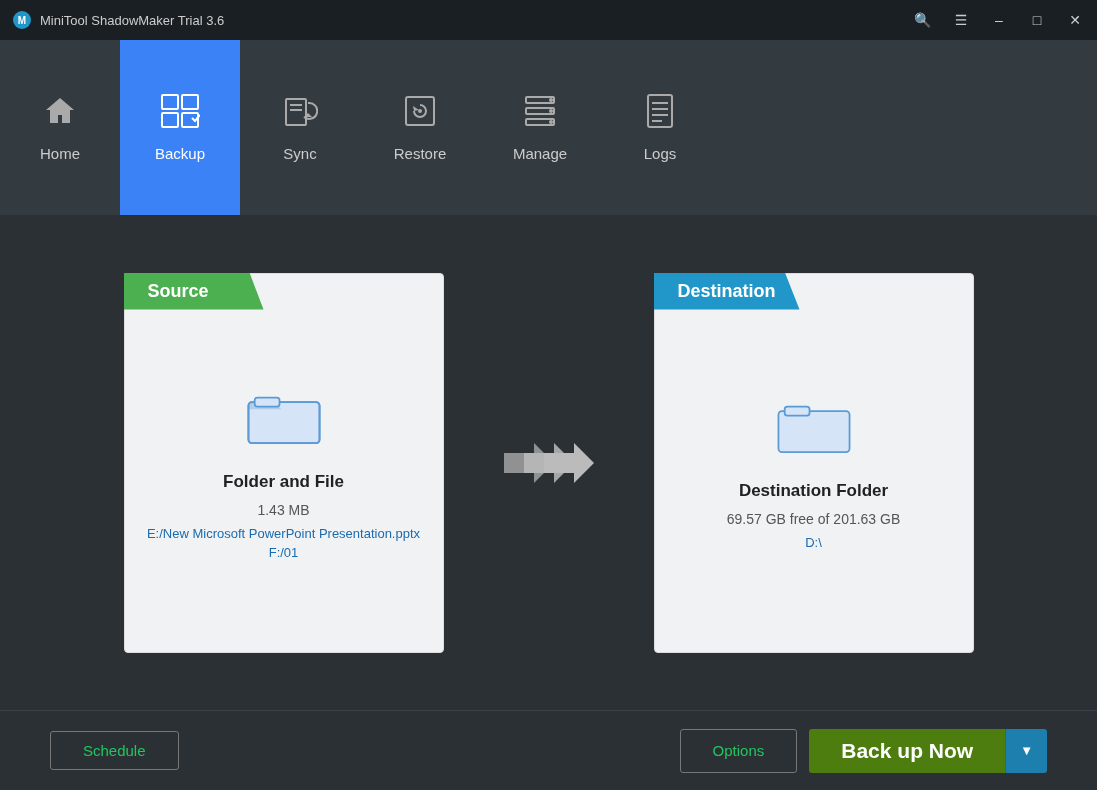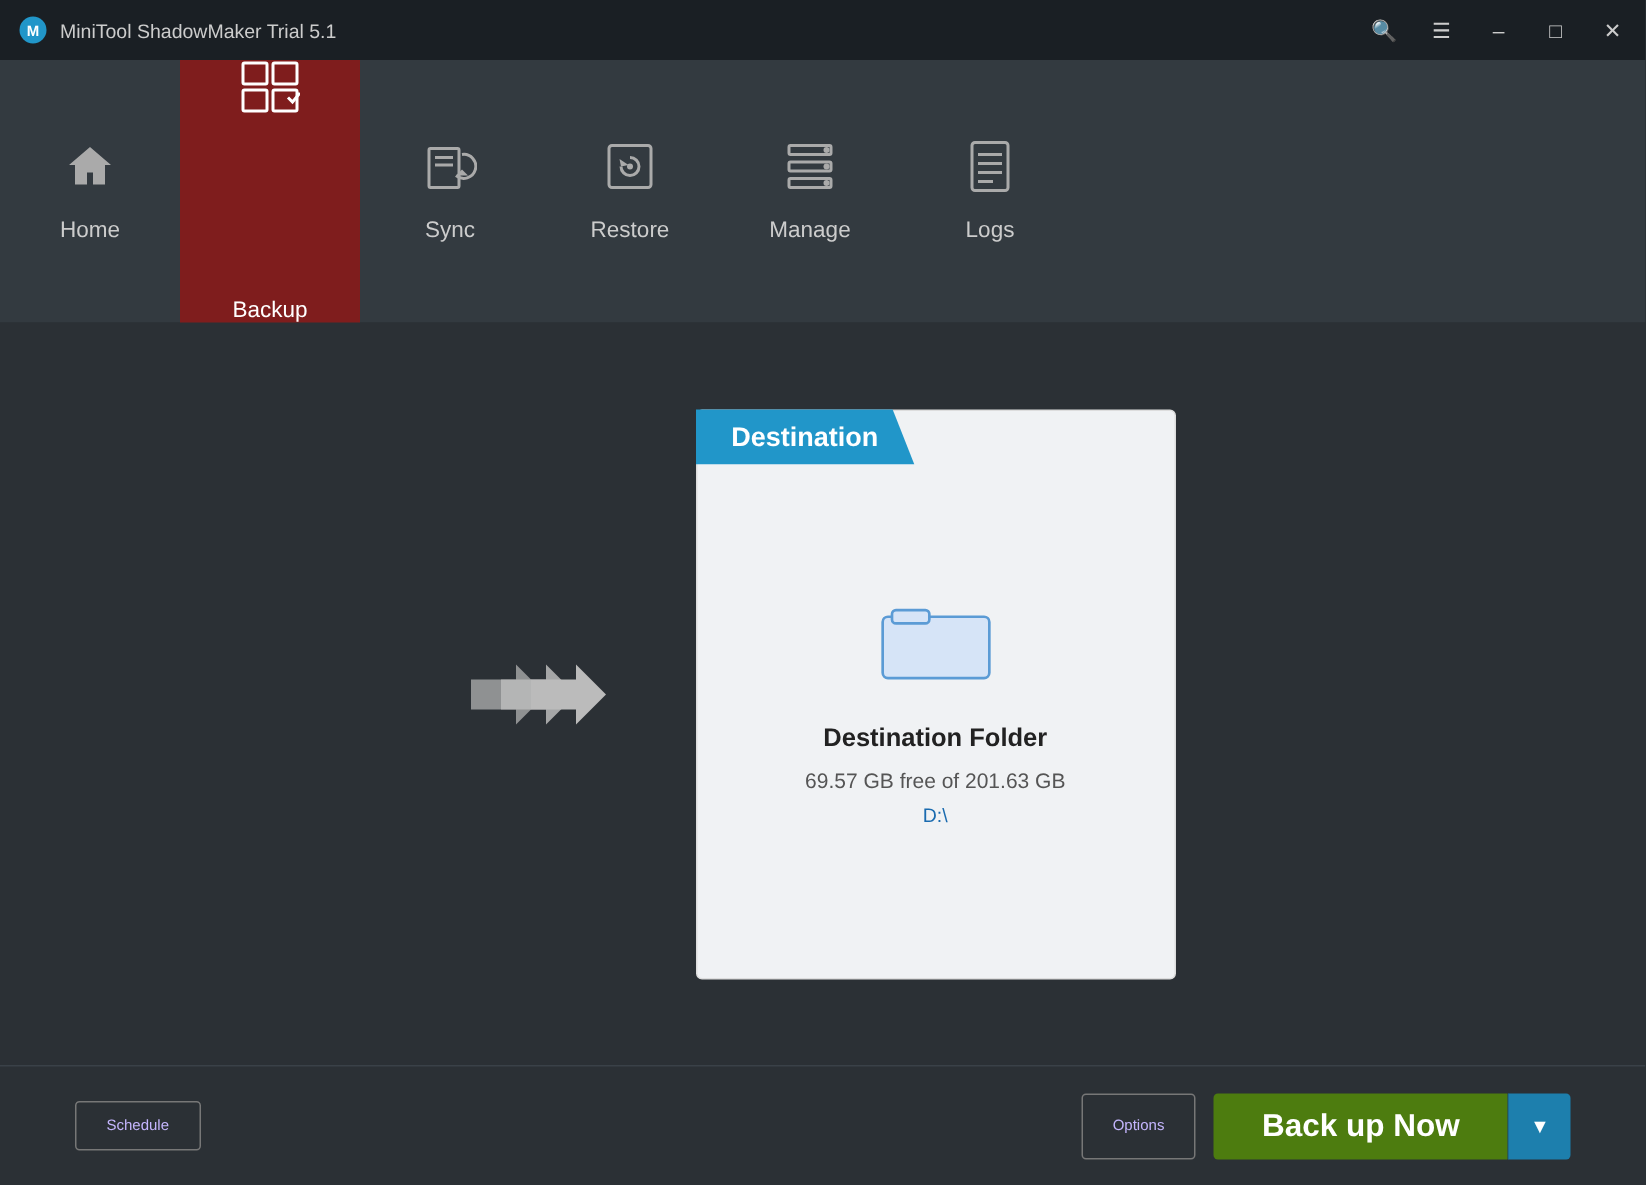--- a/index.html
+++ b/index.html
@@ -63,23 +63,22 @@
       align-items: center;
       justify-content: center;
       gap: 8px;
       padding: 0 30px;
       cursor: pointer;
       min-width: 120px;
       color: #ccc;
       font-size: 15px;
     }
     .nav-item.active {
-      background: #7f1d1d;
-      color: #fff;
-      justify-content: space-between;
+      background: #3b82f6;
+      color: #fff;
     }
     .nav-icon {
       font-size: 32px;
     }
 
     
     #main-content {
       height: calc(790px - 40px - 175px - 80px);
       background: #2b3035;
       display: flex;
@@ -169,23 +168,23 @@
       gap: 16px;
     }
     #bottom-right {
       display: flex;
       gap: 0;
       margin-left: 28px;
     }
     .btn-outline {
       background: transparent;
       border: 1px solid #777;
-      color: #c4b5fd;
-      padding: 10px 20px;
-      font-size: 10px;
+      color: #22c55e;
+      padding: 10px 32px;
+      font-size: 15px;
       cursor: pointer;
       border-radius: 3px;
     }
     .btn-primary {
       background: #4d7c0f;
       border: none;
       color: #fff;
       padding: 10px 32px;
       font-size: 21px;
       font-weight: bold;
@@ -211,21 +210,21 @@
   </style>
 </head>
 <body>
 
 <div id="title-bar">
   <div id="title-left">
     <svg id="app-logo" viewBox="0 0 20 20">
       <circle cx="10" cy="10" r="9" fill="#2196c9"></circle>
       <text x="10" y="14" text-anchor="middle" fill="#fff" font-size="10" font-weight="bold">M</text>
     </svg>
-    <span id="app-title">MiniTool ShadowMaker Trial 5.1</span>
+    <span id="app-title">MiniTool ShadowMaker Trial 3.6</span>
   </div>
   <div id="title-controls">
     <span class="title-btn">🔍</span>
     <span class="title-btn">☰</span>
     <span class="title-btn">–</span>
     <span class="title-btn">□</span>
     <span class="title-btn close">✕</span>
   </div>
 </div>
 
@@ -303,20 +302,37 @@
       </svg>
     </span>
     <span>Logs</span>
   </div>
 
 
 </div>
 
 <div id="main-content">
 
+  <div class="card-wrapper">
+    <div class="card-label">Source</div>
+    <div class="card">
+      <div class="card-icon">
+        <svg class="folder-svg" viewBox="0 0 90 70" fill="none">
+          <rect x="5" y="20" width="80" height="46" rx="4" fill="#d6e4f7" stroke="#5b9bd5" stroke-width="2"></rect>
+          <path d="M5 28 Q5 20 13 20 H35 L42 28 H5" fill="#5b9bd5" opacity="0.3"></path>
+          <rect x="5" y="20" width="80" height="46" rx="4" fill="none" stroke="#5b9bd5" stroke-width="2"></rect>
+          <rect x="12" y="15" width="28" height="10" rx="3" fill="#d6e4f7" stroke="#5b9bd5" stroke-width="2"></rect>
+        </svg>
+      </div>
+      <div class="card-title">Folder and File</div>
+      <div class="card-size">1.43 MB</div>
+      <div class="card-path">E:/New Microsoft PowerPoint Presentation.pptx</div>
+      <div class="card-path">F:/01</div>
+    </div>
+  </div>
 
   <div id="arrow-container">
     <svg width="90" height="50" viewBox="0 0 90 50" fill="none">
       <polygon points="0,15 30,15 30,5 50,25 30,45 30,35 0,35" fill="#bbb" opacity="0.7"></polygon>
       <polygon points="20,15 50,15 50,5 70,25 50,45 50,35 20,35" fill="#bbb" opacity="0.85"></polygon>
       <polygon points="40,15 70,15 70,5 90,25 70,45 70,35 40,35" fill="#bbb"></polygon>
     </svg>
   </div>
 
   <div class="card-wrapper">

